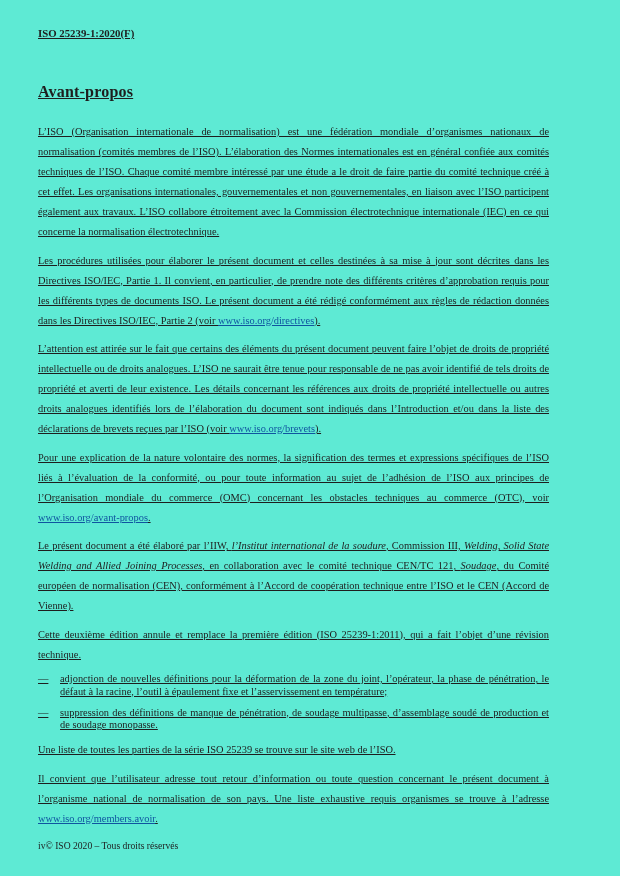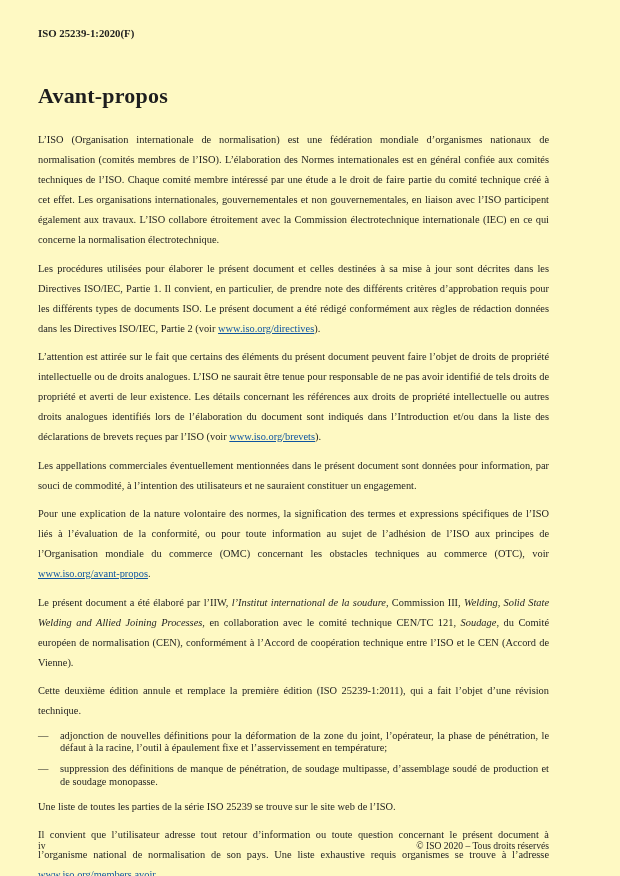--- a/index.html
+++ b/index.html
@@ -5,27 +5,28 @@
   * { margin:0; padding:0; box-sizing:border-box; }
   html,body { background:#ffffff; }
   body {
     width:620px; height:876px;
     font-family:"Liberation Serif", serif;
     color:var(--text, #1e1e1e);
   }
   .page {
     position:relative;
     width:620px; height:876px;
-    background:#fef9c3;
+    background:#5eead4;
     overflow:hidden;
+    text-decoration:underline;
   }
   .content { padding:27px 71px 0 38px; }
   .doc-ref { font-weight:bold; font-size:10.8px; line-height:13px; }
   h1.title {
-    font-size:22px; font-weight:bold;
+    font-size:16px; font-weight:bold;
     margin-top:43px; margin-bottom:21px;
     letter-spacing:0.2px;
   }
   p.body {
     font-size:10.4px; line-height:20px;
     text-align:justify;
     margin-bottom:8.5px;
   }
   .italic { font-style:italic; }
   a.link {
@@ -36,41 +37,40 @@
   .dash-item {
     display:flex;
     font-size:10.4px; line-height:12.5px;
     margin-bottom:8.5px;
   }
   .dash-item .dash { flex:0 0 22px; }
   .dash-item .text { flex:1; text-align:justify; }
   .footer {
     position:absolute;
     left:38px; right:71px; bottom:25px;
-    display:flex; justify-content:space-between; align-items:baseline;
+    display:flex; align-items:baseline;
     font-size:9.6px;
   }
 </style>
 </head>
 <body>
 
 <div class="page">
   <div class="content">
 
     <div class="doc-ref">ISO 25239-1:2020(F)</div>
 
     <h1 class="title">Avant-propos</h1>
 
     <p class="body">L’ISO (Organisation internationale de normalisation) est une fédération mondiale d’organismes nationaux de normalisation (comités membres de l’ISO). L’élaboration des Normes internationales est en général confiée aux comités techniques de l’ISO. Chaque comité membre intéressé par une étude a le droit de faire partie du comité technique créé à cet effet. Les organisations internationales, gouvernementales et non gouvernementales, en liaison avec l’ISO participent également aux travaux. L’ISO collabore étroitement avec la Commission électrotechnique internationale (IEC) en ce qui concerne la normalisation électrotechnique.</p>
 
     <p class="body"><span>Les procédures utilisées pour élaborer le présent document et celles destinées à sa mise à jour sont décrites dans les Directives ISO/IEC, Partie 1. Il convient, en particulier, de prendre note des différents critères d’approbation requis pour les différents types de documents ISO. Le présent document a été rédigé conformément aux règles de rédaction données dans les Directives ISO/IEC, Partie 2 (voir </span><a class="link" href="#">www.iso.org/directives</a><span>).</span></p>
 
     <p class="body"><span>L’attention est attirée sur le fait que certains des éléments du présent document peuvent faire l’objet de droits de propriété intellectuelle ou de droits analogues. L’ISO ne saurait être tenue pour responsable de ne pas avoir identifié de tels droits de propriété et averti de leur existence. Les détails concernant les références aux droits de propriété intellectuelle ou autres droits analogues identifiés lors de l’élaboration du document sont indiqués dans l’Introduction et/ou dans la liste des déclarations de brevets reçues par l’ISO (voir </span><a class="link" href="#">www.iso.org/brevets</a><span>).</span></p>
 
-    <p class="body">Les appellations commerciales éventuellement mentionnées dans le présent document sont données pour information, par souci de commodité, à l’intention des utilisateurs et ne sauraient constituer un engagement.</p>
 
     <p class="body"><span>Pour une explication de la nature volontaire des normes, la signification des termes et expressions spécifiques de l’ISO liés à l’évaluation de la conformité, ou pour toute information au sujet de l’adhésion de l’ISO aux principes de l’Organisation mondiale du commerce (OMC) concernant les obstacles techniques au commerce (OTC), voir </span><a class="link" href="#">www.iso.org/avant-propos</a><span>.</span></p>
 
     <p class="body"><span>Le présent document a été élaboré par l’IIW, </span><span class="italic">l’Institut international de la soudure</span><span>, Commission III, </span><span class="italic">Welding, Solid State Welding and Allied Joining Processes</span><span>, en collaboration avec le comité technique CEN/TC 121, </span><span class="italic">Soudage</span><span>, du Comité européen de normalisation (CEN), conformément à l’Accord de coopération technique entre l’ISO et le CEN (Accord de Vienne).</span></p>
 
     <p class="body">Cette deuxième édition annule et remplace la première édition (ISO 25239-1:2011), qui a fait l’objet d’une révision technique.</p>
 
 
     <div class="dash-item">
       <span class="dash">—</span>

